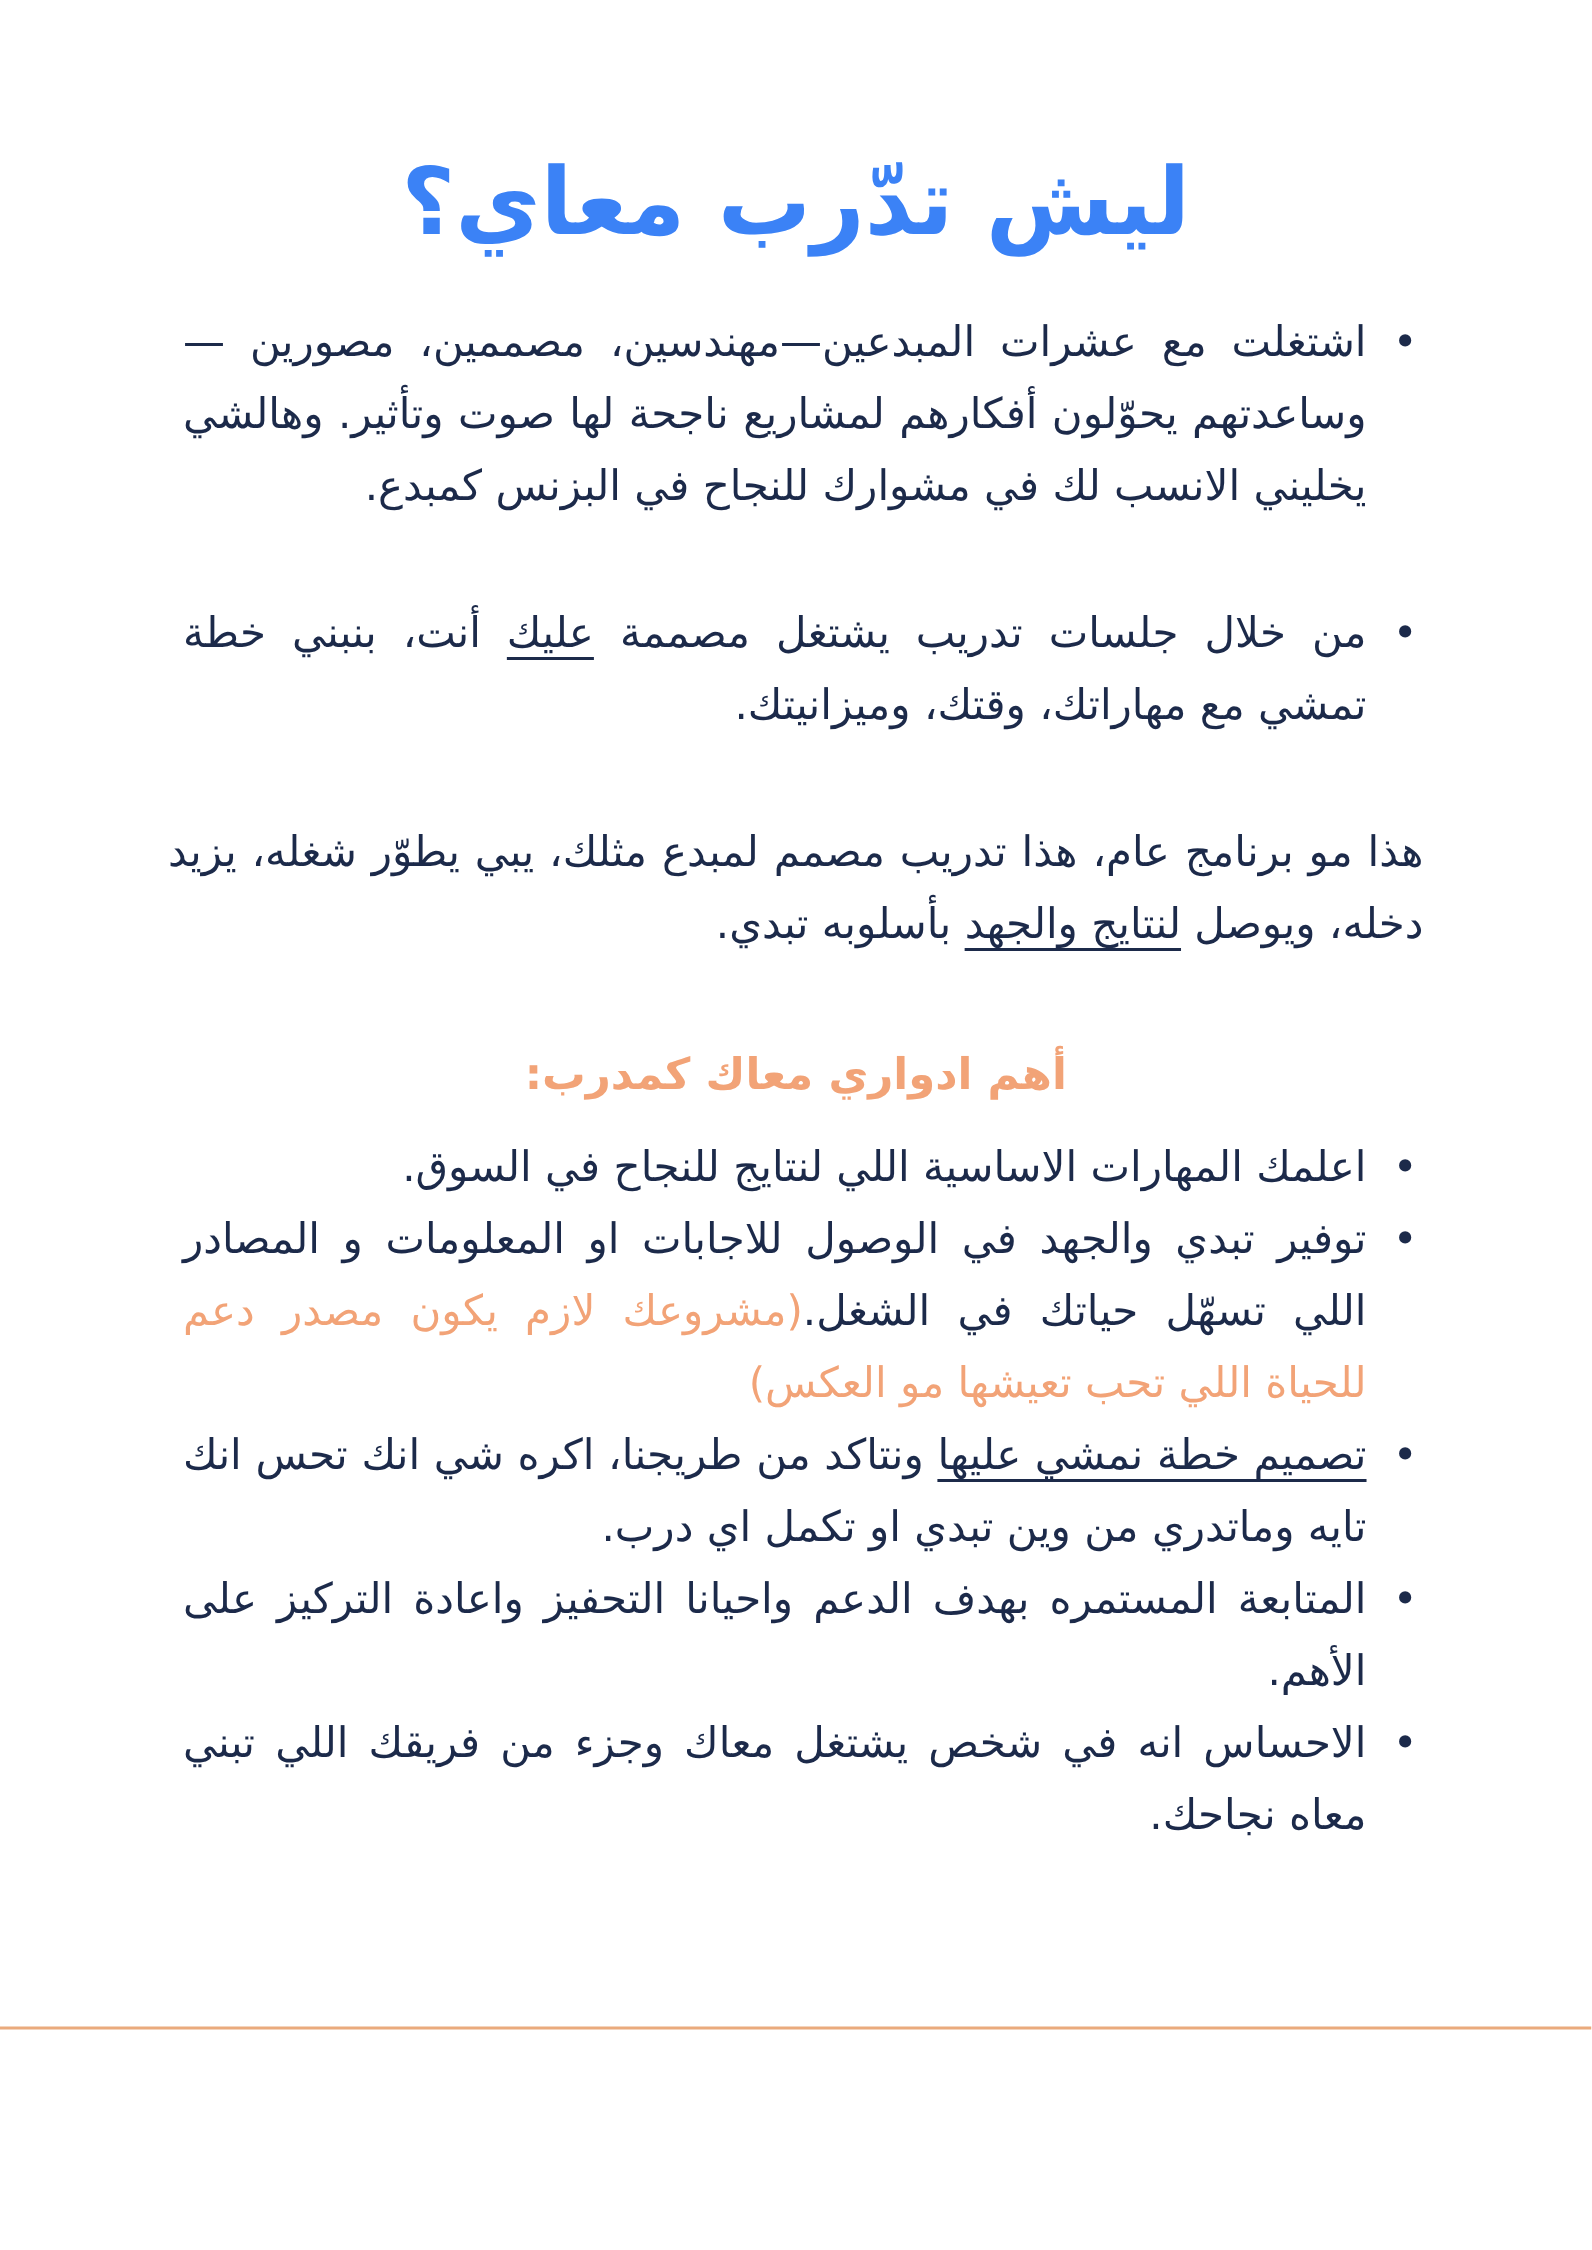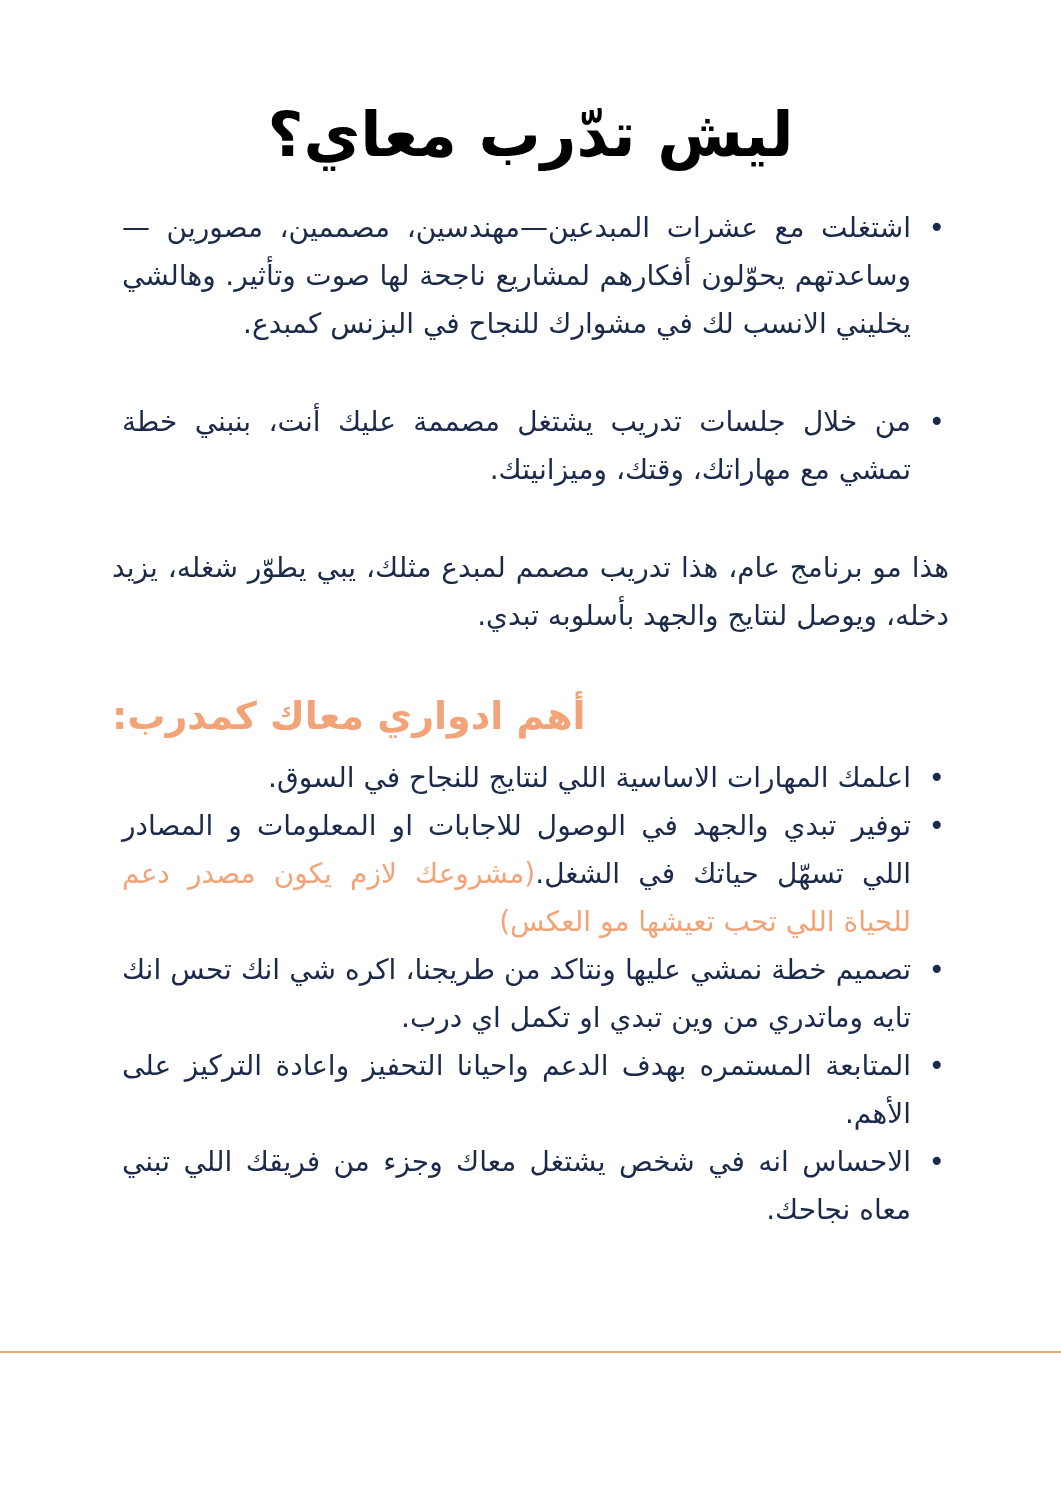--- a/index.html
+++ b/index.html
@@ -16,21 +16,21 @@
     background: #ffffff;
     overflow: hidden;
     direction: rtl;
   }
   .page-title {
     margin: 0;
     padding-top: 96px;
     text-align: center;
     font-size: 62px;
     font-weight: 600;
-    color: #000000;
+    color: #3b82f6;
     line-height: 1.25;
   }
   .content {
     margin: 30px 112px 0 112px;
     color: #1C2A4A;
     font-size: 28px;
     line-height: 48px;
     text-align: justify;
   }
   ul.doc-list {
@@ -51,26 +51,27 @@
   ul.intro-list > li { margin-bottom: 50px; }
   ul.intro-list > li:last-child { margin-bottom: 0; }
   ul.roles-list > li { margin-bottom: 0; }
   .li-content { display: block; text-align: justify; margin-left: 10px; }
   .para {
     margin: 50px 0 0 0;
   }
   .roles-heading {
     margin: 52px 0 14px 0;
     color: #F2A377;
-    font-size: 38px;
+    font-size: 29px;
     line-height: 48px;
     font-weight: 600;
-    text-align: left;
+    text-align: center;
   }
   .u {
+    text-decoration: underline;
     text-decoration-thickness: 2px;
     text-underline-offset: 7px;
   }
   .accent { color: #F2A377; }
   .footer-divider {
     position: absolute;
     left: 0;
     right: 0;
     top: 1351px;
     height: 2px;

